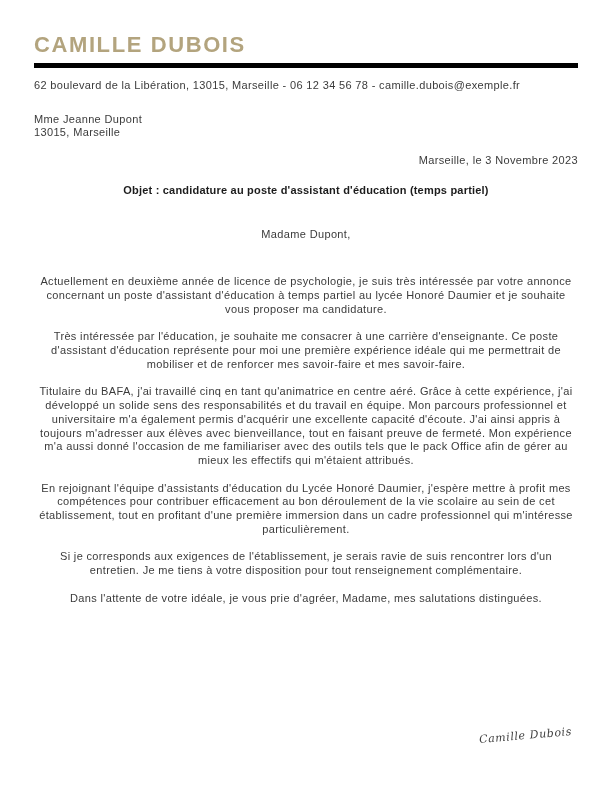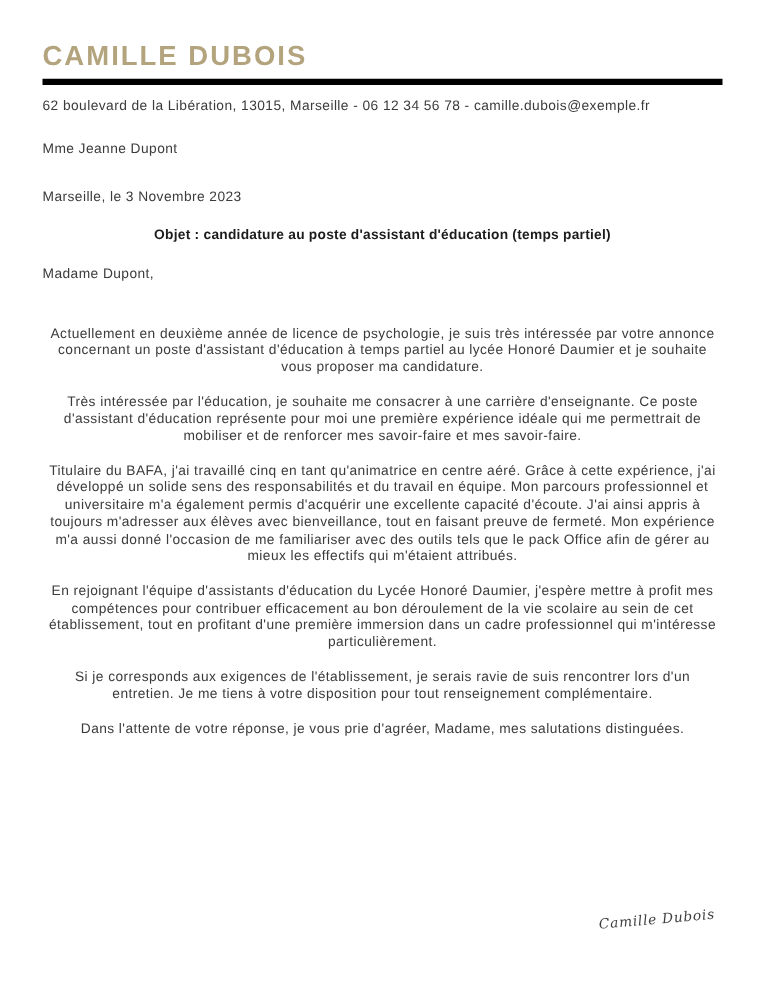--- a/index.html
+++ b/index.html
@@ -25,29 +25,29 @@
     letter-spacing: 1.6px;
     color: var(--accent, #b3a47e);
   }
   .rule {
     height: 5px;
     background: var(--rule, #000000);
     margin-top: 6px;
   }
   .contact-line { margin-top: 11px; }
   .recipient-block { margin-top: 20px; }
-  .date-line { margin-top: 26px; text-align: left; }
+  .date-line { margin-top: 14px; text-align: right; }
   .subject-line {
     margin: 16px 0 0 0;
     font-weight: bold;
     color: #1c1c1c;
     letter-spacing: 0.2px;
     text-align: center;
   }
-  .salutation { margin: 17px 0 34px 0; }
+  .salutation { margin: 30px 0 34px 0; text-align: center; }
   .para { margin: 0 0 14px 0; text-align: center; }
   .signature {
     position: absolute;
     top: 729px;
     right: 40px;
     font-family: "DejaVu Serif", serif;
     font-style: italic;
     font-size: 11px;
     color: #2b2b2b;
     transform: rotate(-5deg);
@@ -61,30 +61,31 @@
 <div class="page">
 
   <header>
     <h1 class="sender-name">CAMILLE DUBOIS</h1>
     <div class="rule"></div>
     <div class="contact-line">62 boulevard de la Libération, 13015, Marseille - 06 12 34 56 78 - camille.dubois@exemple.fr</div>
   </header>
 
   <div class="recipient-block">
     <div>Mme Jeanne Dupont</div>
+    <div>13015, Marseille</div>
   </div>
 
   <div class="date-line">Marseille, le 3 Novembre 2023</div>
 
   <p class="subject-line">Objet : candidature au poste d'assistant d'éducation (temps partiel)</p>
 
   <p class="salutation">Madame Dupont,</p>
 
   <p class="para">Actuellement en deuxième année de licence de psychologie, je suis très intéressée par votre annonce concernant un poste d'assistant d'éducation à temps partiel au lycée Honoré Daumier et je souhaite vous proposer ma candidature.</p>
   <p class="para">Très intéressée par l'éducation, je souhaite me consacrer à une carrière d'enseignante. Ce poste d'assistant d'éducation représente pour moi une première expérience idéale qui me permettrait de mobiliser et de renforcer mes savoir-faire et mes savoir-faire.</p>
   <p class="para">Titulaire du BAFA, j'ai travaillé cinq en tant qu'animatrice en centre aéré. Grâce à cette expérience, j'ai développé un solide sens des responsabilités et du travail en équipe. Mon parcours professionnel et universitaire m'a également permis d'acquérir une excellente capacité d'écoute. J'ai ainsi appris à toujours m'adresser aux élèves avec bienveillance, tout en faisant preuve de fermeté. Mon expérience m'a aussi donné l'occasion de me familiariser avec des outils tels que le pack Office afin de gérer au mieux les effectifs qui m'étaient attribués.</p>
   <p class="para">En rejoignant l'équipe d'assistants d'éducation du Lycée Honoré Daumier, j'espère mettre à profit mes compétences pour contribuer efficacement au bon déroulement de la vie scolaire au sein de cet établissement, tout en profitant d'une première immersion dans un cadre professionnel qui m'intéresse particulièrement.</p>
   <p class="para">Si je corresponds aux exigences de l'établissement, je serais ravie de suis rencontrer lors d'un entretien. Je me tiens à votre disposition pour tout renseignement complémentaire.</p>
-  <p class="para">Dans l'attente de votre réponse, je vous prie d'agréer, Madame, mes salutations distinguées.</p>
+  <p class="para">Dans l'attente de votre idéale, je vous prie d'agréer, Madame, mes salutations distinguées.</p>
 
   <div class="signature">Camille Dubois</div>
 
 </div>
 
 </body></html>

